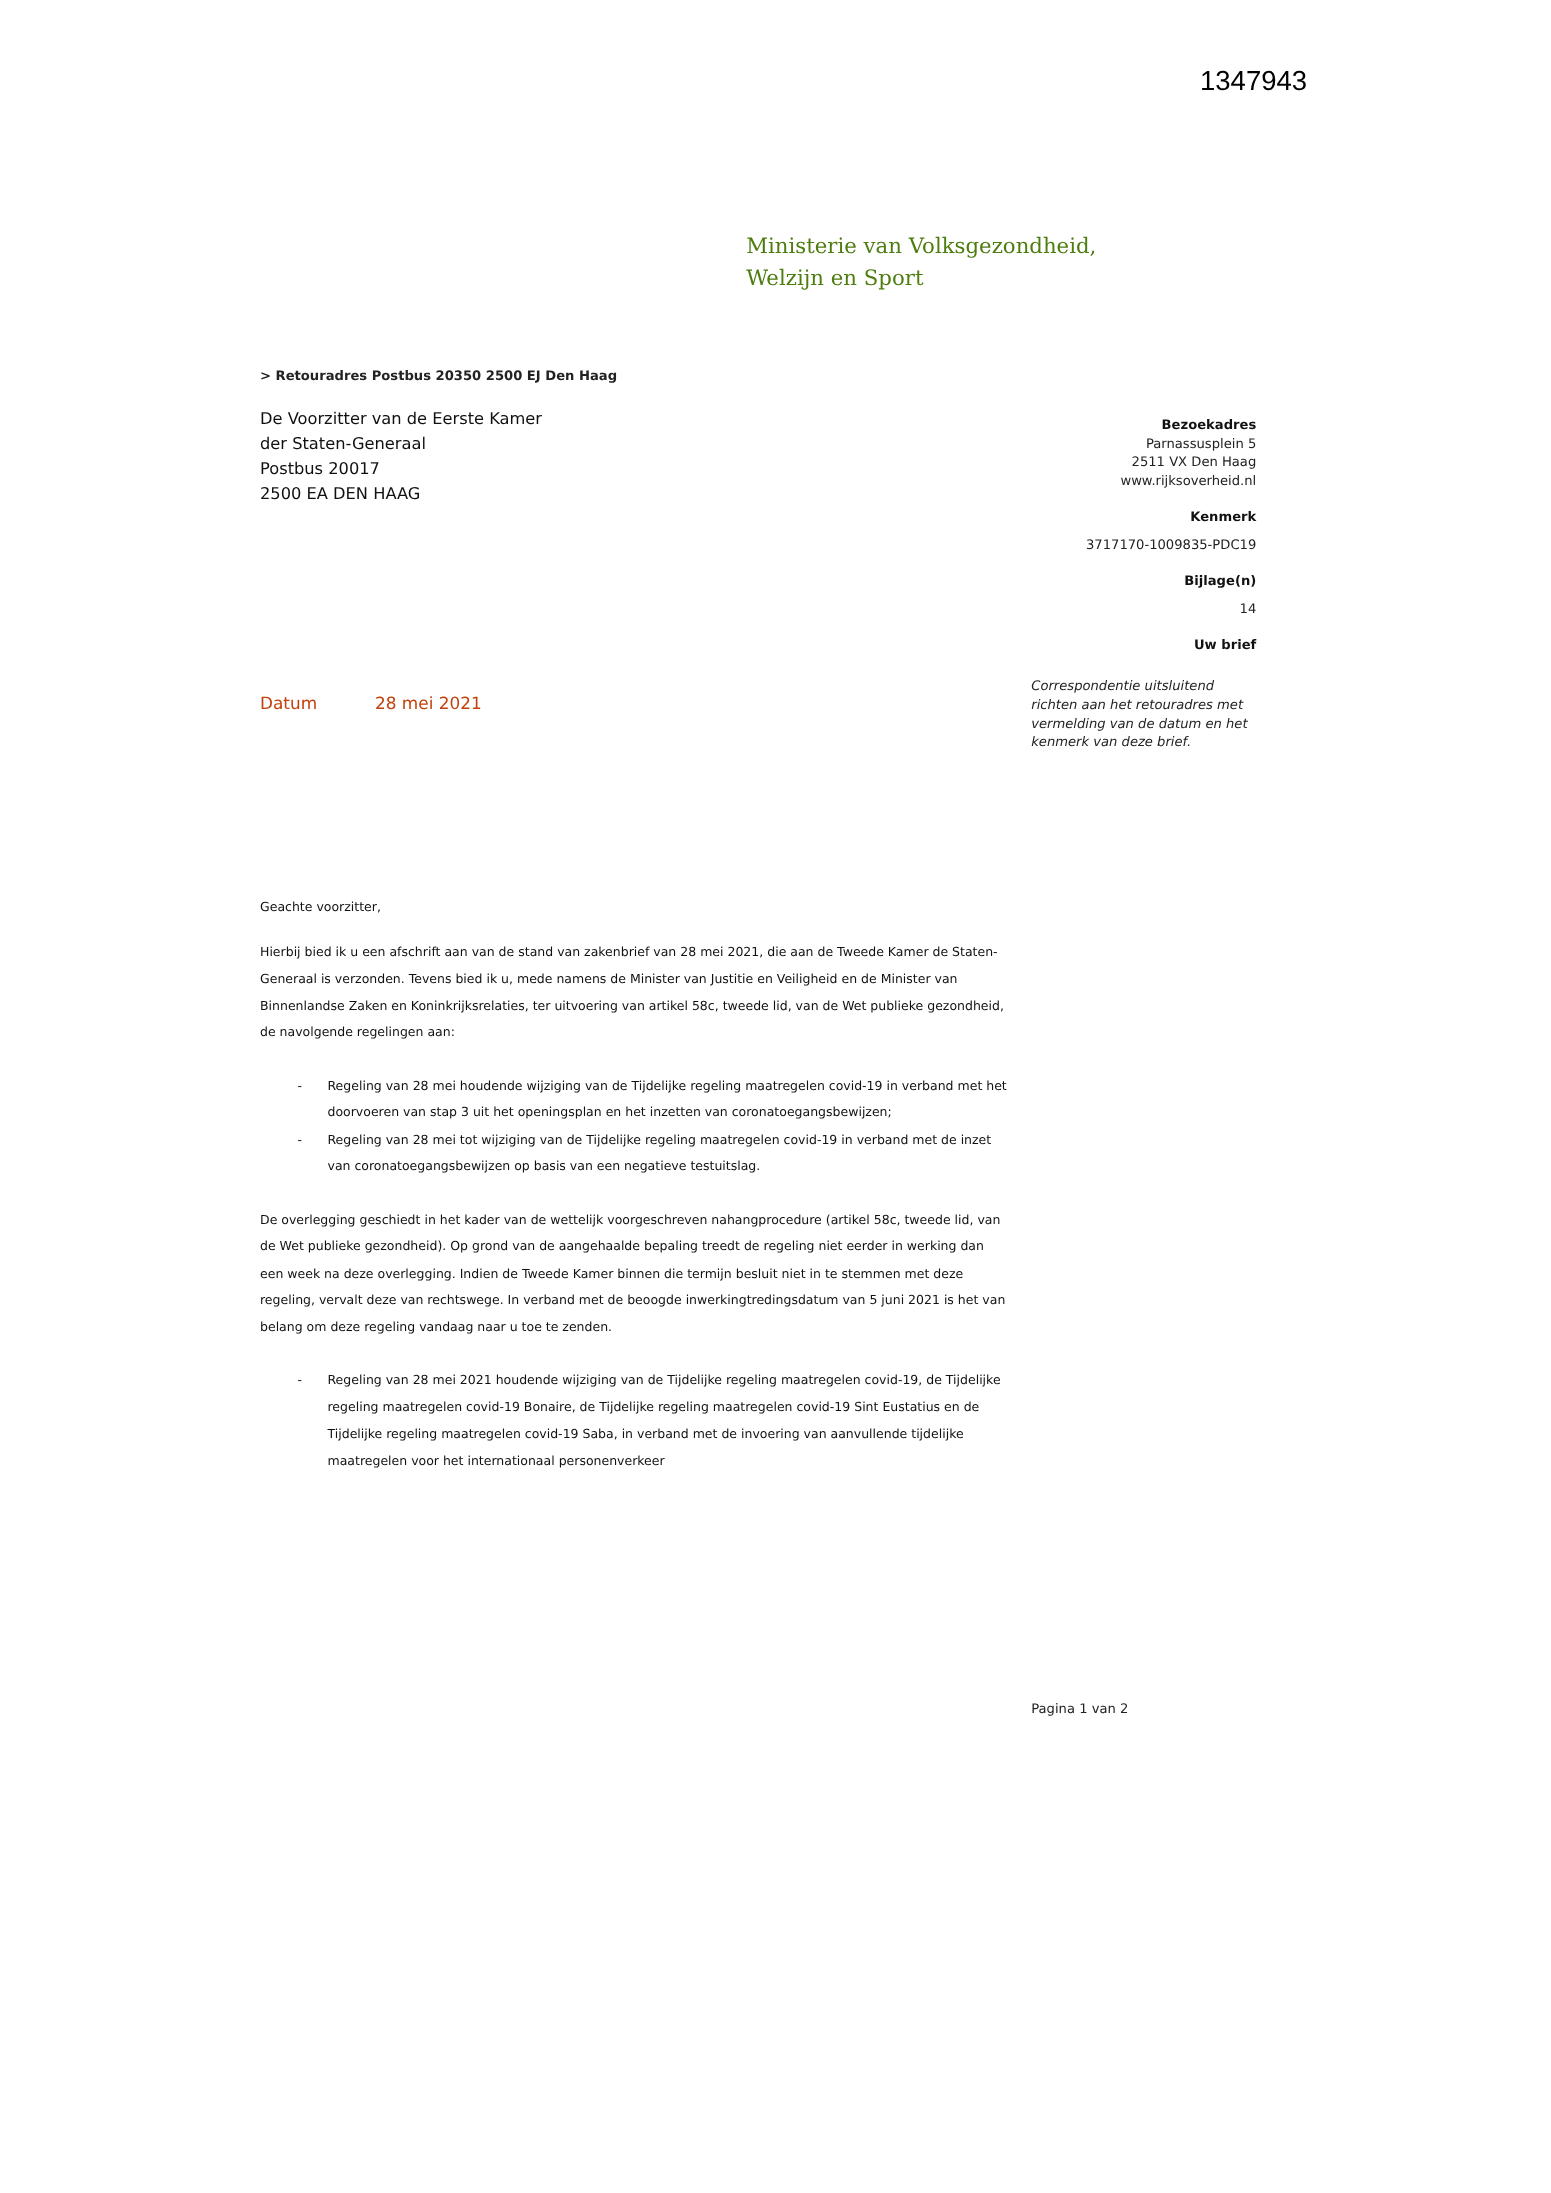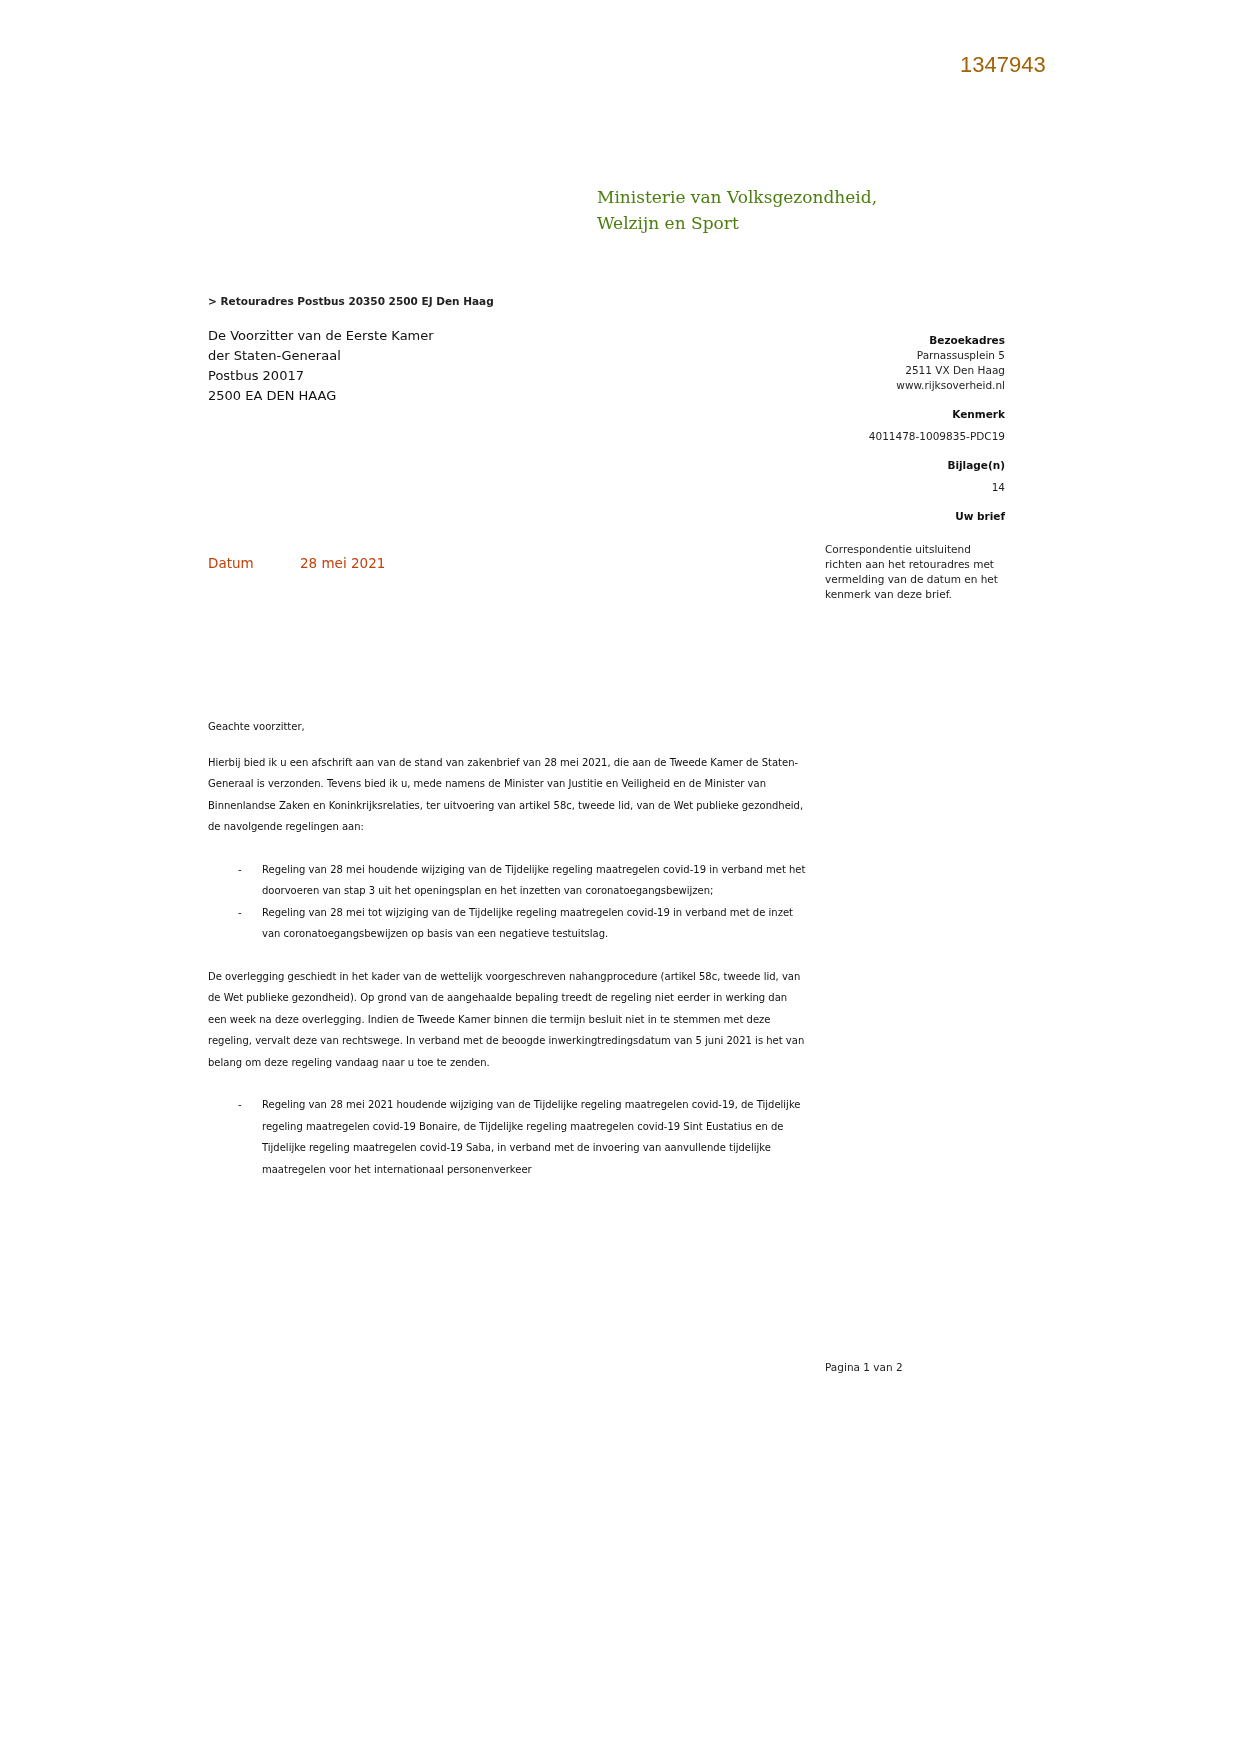--- a/index.html
+++ b/index.html
@@ -13,21 +13,21 @@
     font-family: "DejaVu Sans", sans-serif;
     overflow: hidden;
   }
 
   .scan-number {
     position: absolute;
     left: 960px;
     top: 52px;
     font-size: 22px;
     font-family: "Liberation Sans", sans-serif;
-    color: #a16207;
+    color: #000000;
   }
 
   .ministry {
     position: absolute;
     left: 597px;
     top: 184px;
     font-family: "DejaVu Serif", serif;
     font-size: 17px;
     line-height: 26px;
     color: #4d7c0f;
@@ -57,20 +57,21 @@
     top: 333px;
     width: 180px;
     font-size: 10.5px;
     line-height: 15px;
     color: #222;
   }
   .sidebar .label { font-weight: bold; color: #111; }
   .sidebar .block { margin-bottom: 14px; text-align: right; }
   .sidebar .label-gap { margin-bottom: 7px; }
   .sidebar .note {
+    font-style: italic;
     margin-top: 18px;
     line-height: 15px;
   }
 
   .meta {
     position: absolute;
     left: 208px;
     top: 552px;
     font-size: 13.5px;
     line-height: 22px;
@@ -130,21 +131,21 @@
 
   <div class="sidebar">
     <div class="block">
       <div class="label">Bezoekadres</div>
       <div>Parnassusplein 5</div>
       <div>2511 VX  Den Haag</div>
       <div>www.rijksoverheid.nl</div>
     </div>
     <div class="block">
       <div class="label label-gap">Kenmerk</div>
-      <div>4011478-1009835-PDC19</div>
+      <div>3717170-1009835-PDC19</div>
     </div>
     <div class="block">
       <div class="label label-gap">Bijlage(n)</div>
       <div>14</div>
     </div>
     <div class="block">
       <div class="label">Uw brief</div>
     </div>
     <div class="note">Correspondentie uitsluitend richten aan het retouradres met vermelding van de datum en het kenmerk van deze brief.</div>
   </div>

